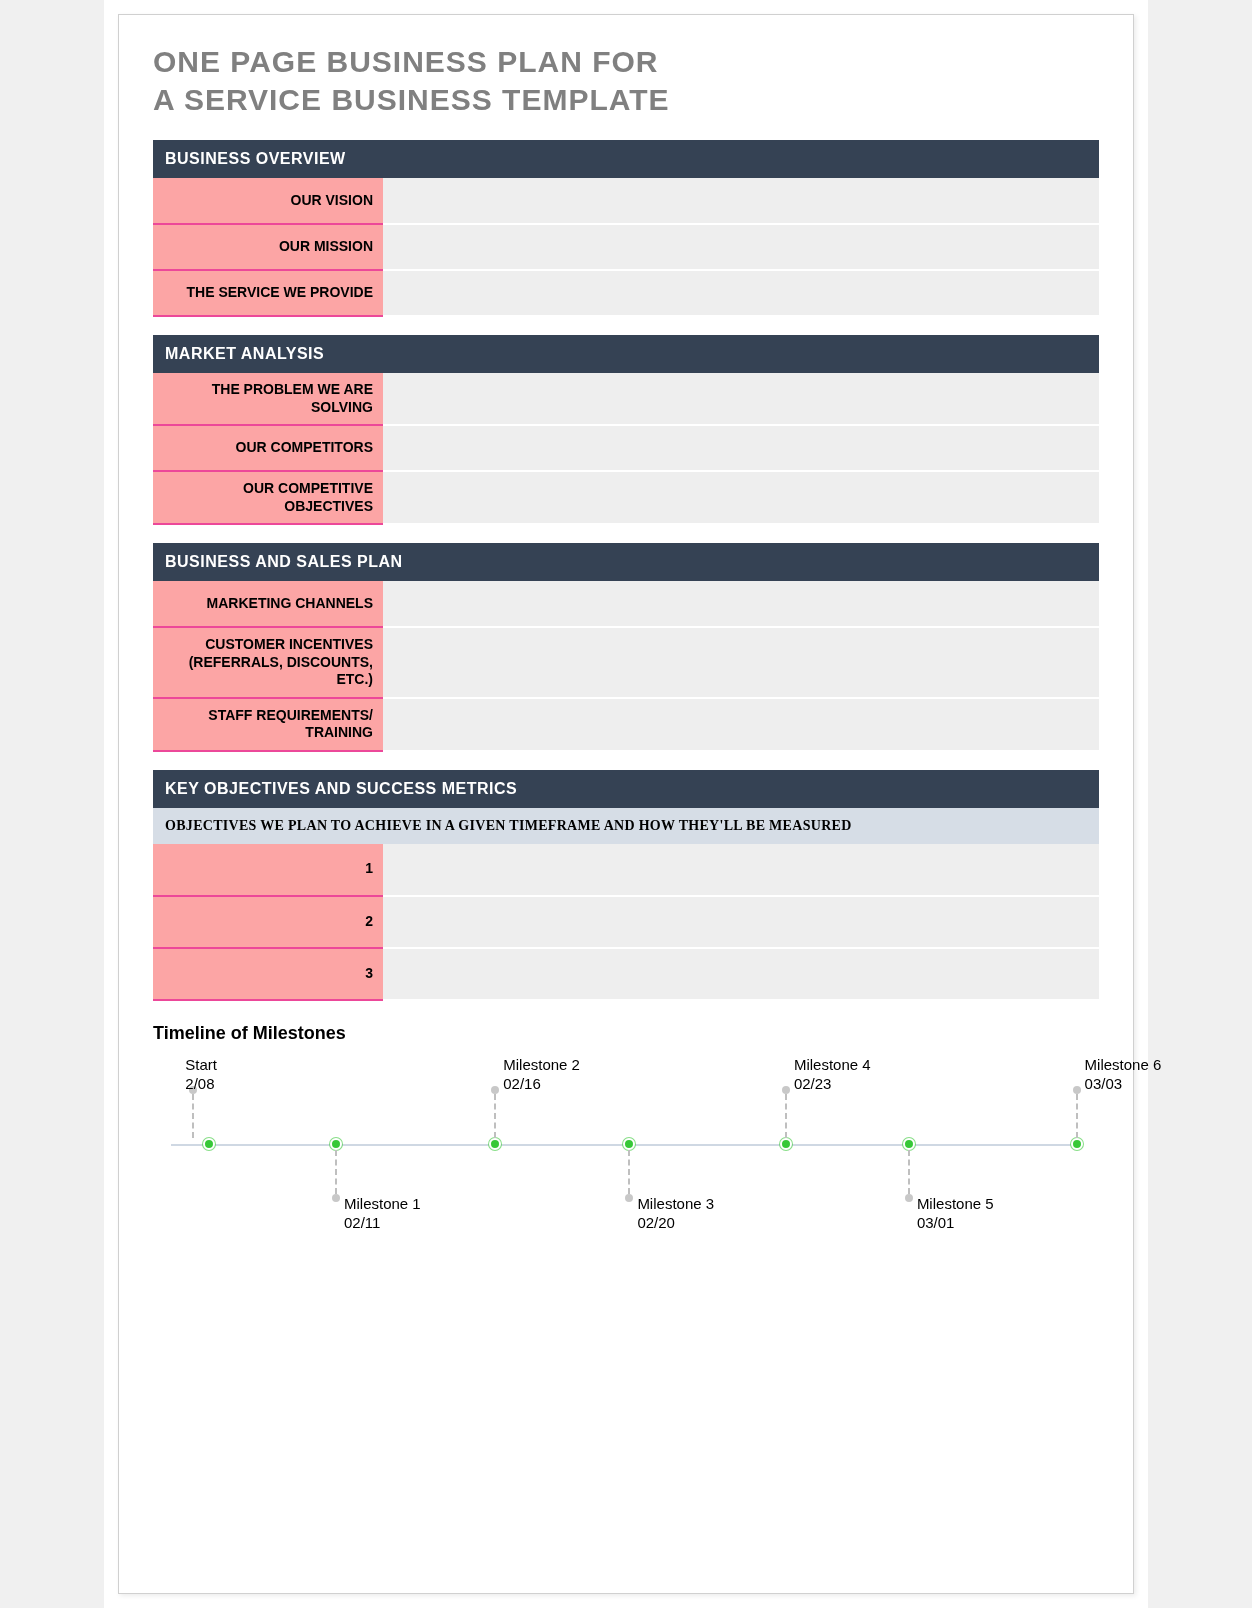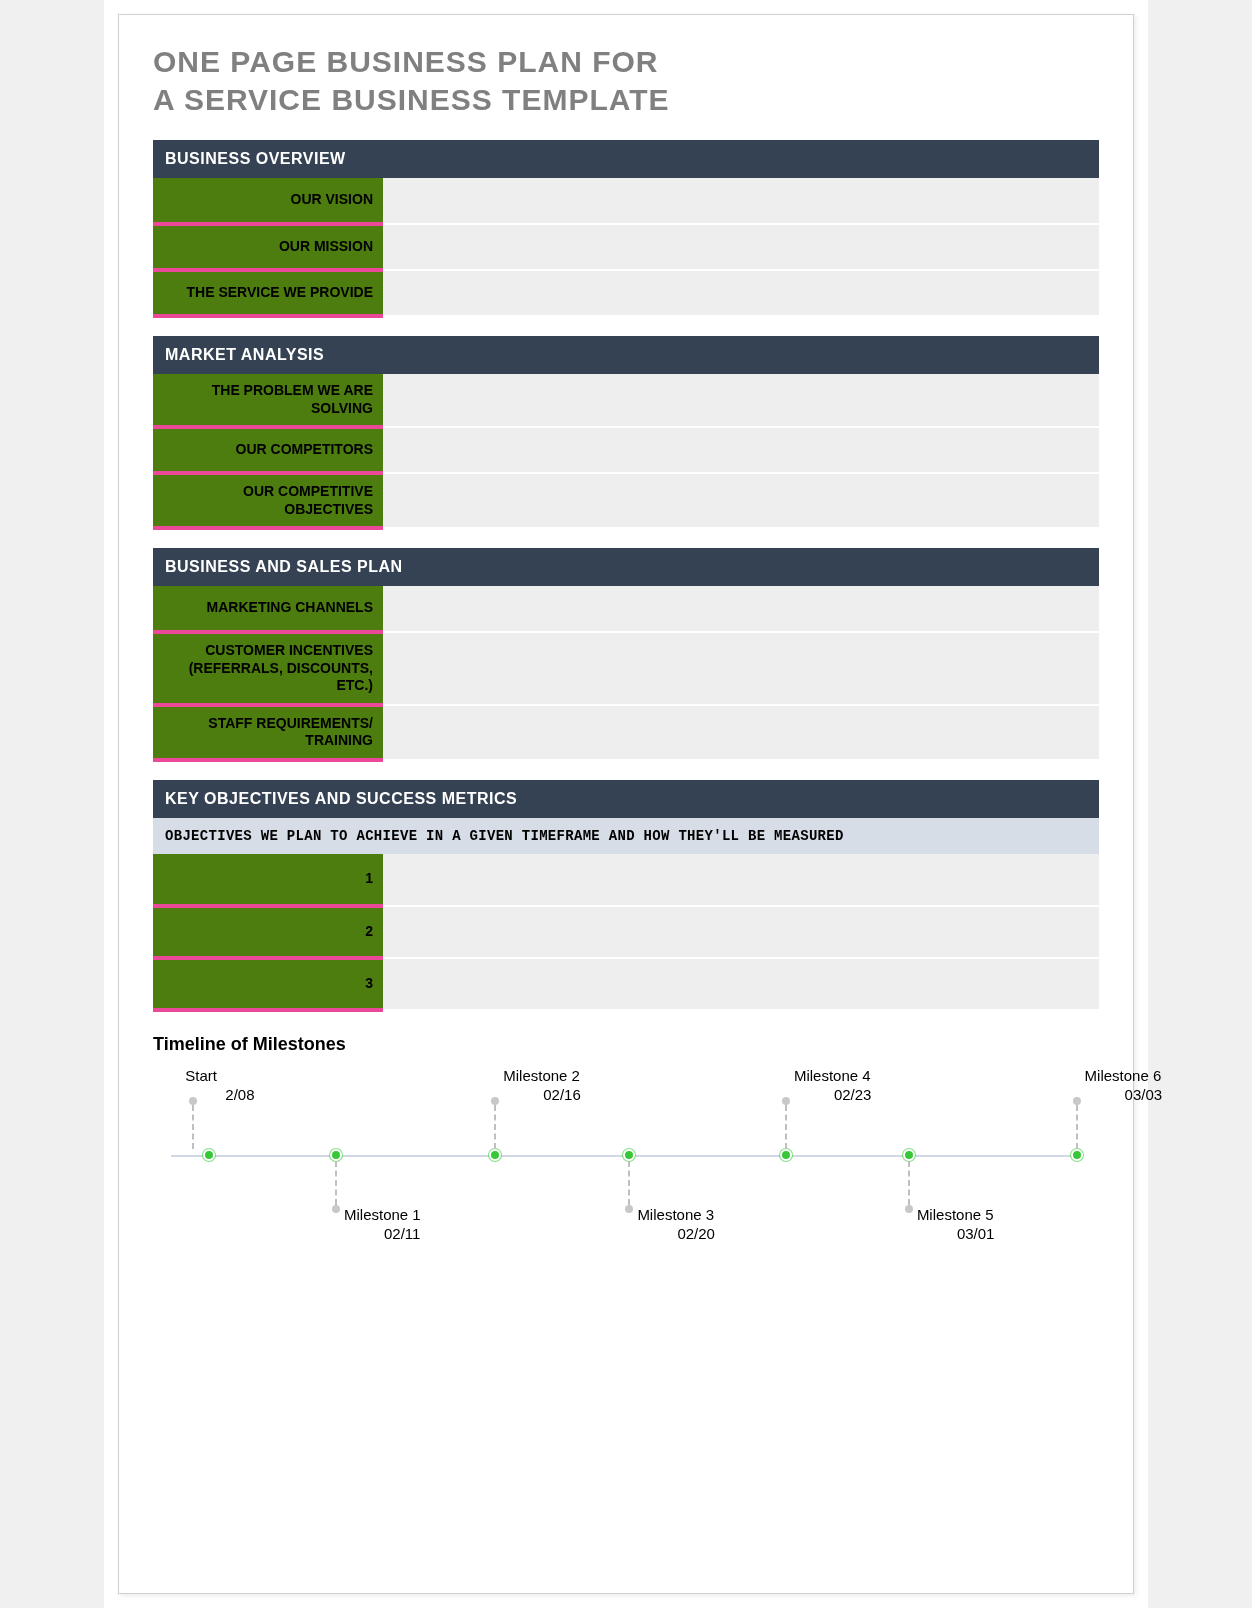--- a/index.html
+++ b/index.html
@@ -41,37 +41,37 @@
     color: #fff;
     font-family: "Century Gothic", Arial, sans-serif;
     font-weight: bold;
     font-size: 16px;
     padding: 10px 12px;
     letter-spacing: 0.5px;
   }
   .section-subhead td {
     background: #d6dde6;
     color: #000;
-    font-family: Liberation Mono, monospace;
+    font-family: Liberation Serif, serif;
     font-weight: bold;
     font-size: 14px;
     padding: 10px 12px;
     letter-spacing: 0.3px;
   }
   .row-label {
     width: 230px;
-    background: #4d7c0f;
+    background: #fca5a5;
     color: #000;
     font-family: "Century Gothic", Arial, sans-serif;
     font-weight: bold;
     font-size: 14px;
     text-align: right;
     vertical-align: middle;
     padding: 8px 10px;
-    border-bottom: 4px solid #ec4899;
+    border-bottom: 2px solid #ec4899;
     line-height: 1.25;
     margin-left: 44px;
   }
   .row-value {
     background: #eeeeee;
     border-bottom: 2px solid #fff;
     padding: 8px 10px;
     height: 46px;
     font-size: 14px;
     color: #333;
@@ -136,21 +136,21 @@
   .tl-label {
     position: absolute;
     font-family: "Century Gothic", Arial, sans-serif;
     font-size: 15px;
     color: #000;
     line-height: 1.3;
     white-space: nowrap;
   }
   .tl-label.up { bottom: 56px; left: 14px; }
   .tl-label.down { top: 56px; left: 14px; }
-  .tl-label .tl-date { display: block; margin-left: 40px; }
+  .tl-label .tl-date { display: block; }
 </style>
 </head>
 <body>
 
 <div class="page-wrap">
   <div class="page">
 
     <h1 class="doc-title">
       <span>ONE PAGE BUSINESS PLAN FOR</span><br>
       <span>A SERVICE BUSINESS TEMPLATE</span>

